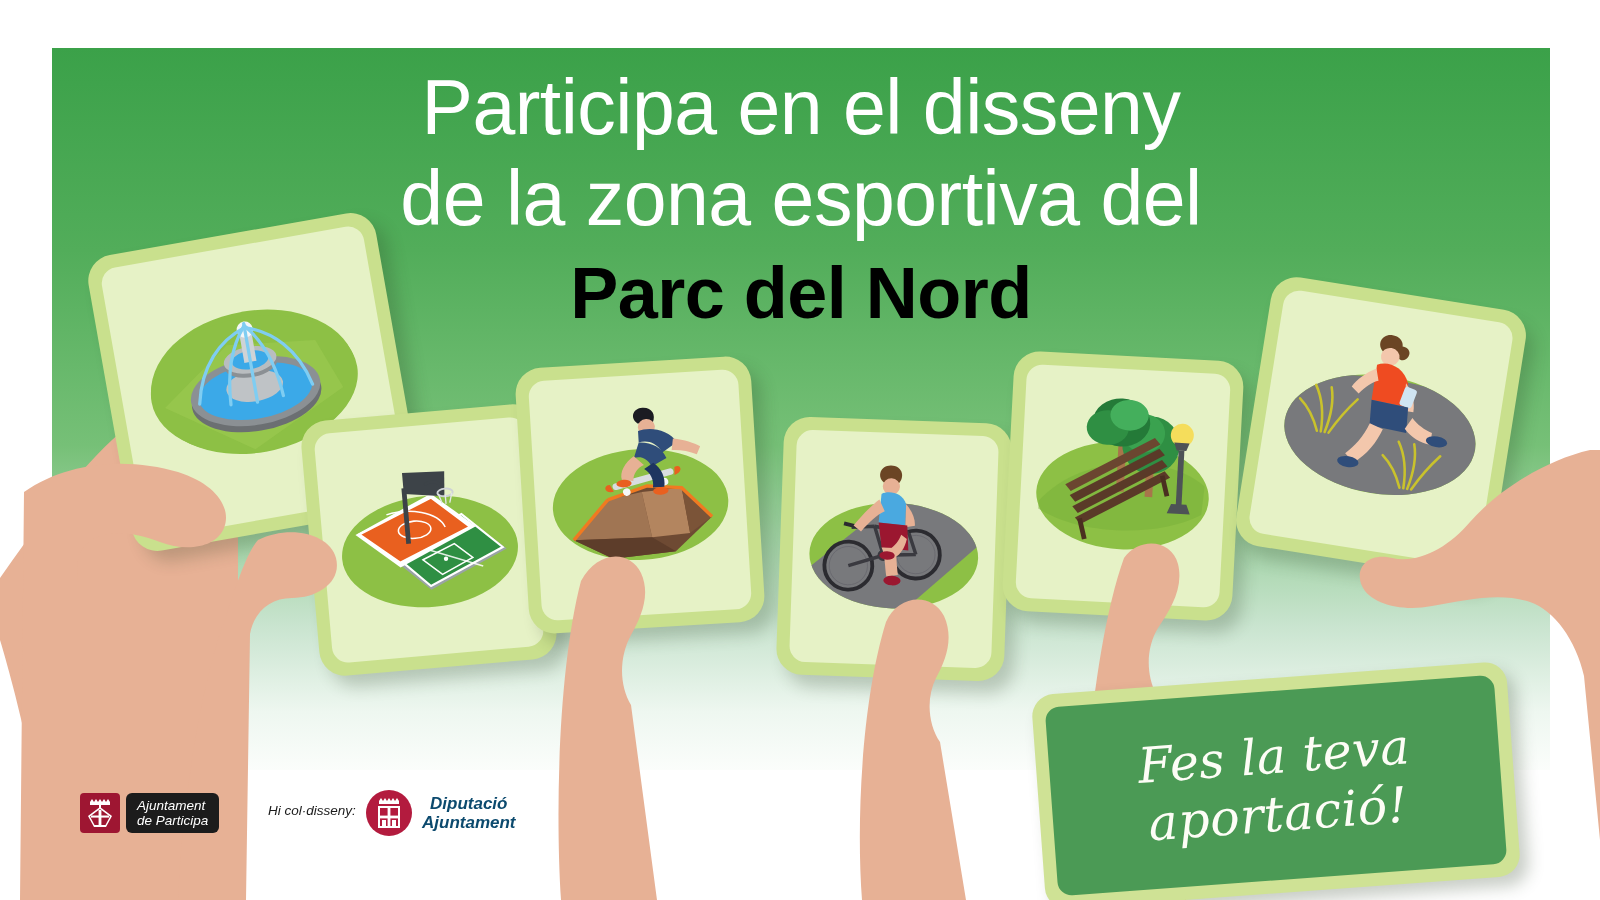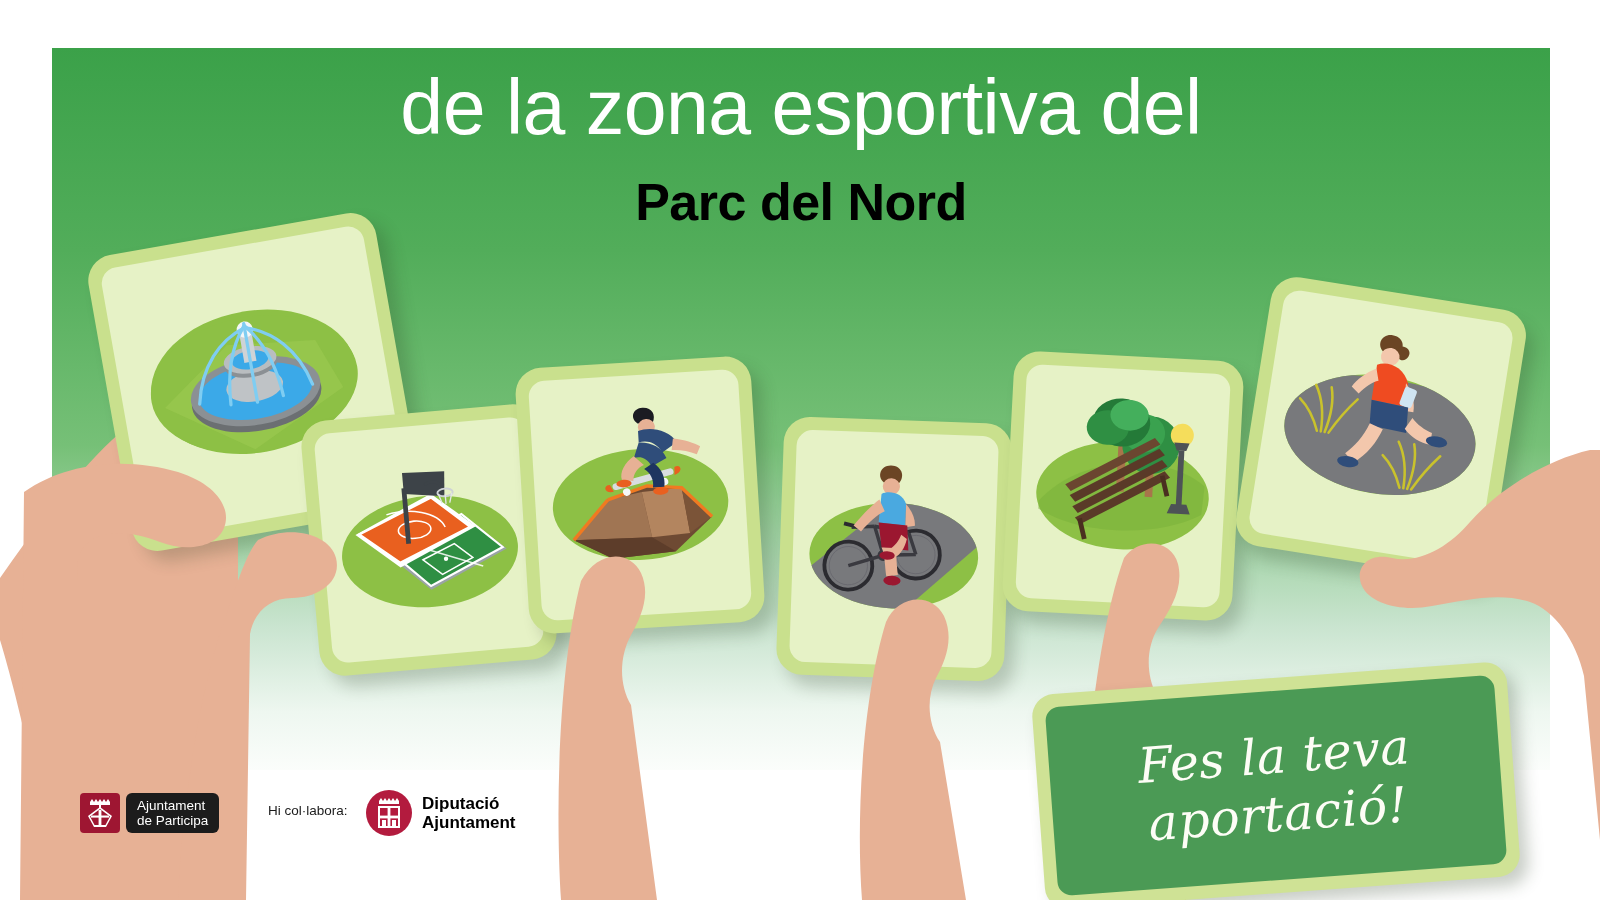--- a/index.html
+++ b/index.html
@@ -11,21 +11,21 @@
     position:absolute;left:52px;top:48px;width:1498px;height:722px;
     background:linear-gradient(180deg,#3ba149 0%,#52ad5a 28%,#76c077 55%,#c9e4cf 80%,#eef7f0 92%,#fbfdfb 100%);
   }
 
   
   .title-wrap{position:absolute;left:52px;top:62px;width:1498px;text-align:center;pointer-events:none;}
   .t-line{
     color:#ffffff;font-weight:400;font-size:77px;line-height:91px;letter-spacing:-0.5px;
     font-family:"Liberation Sans",sans-serif;white-space:nowrap;
   }
-  .t-line.bold{color:#000000;font-weight:700;font-size:52px;line-height:98px;}
+  .t-line.bold{color:#000000;font-weight:700;font-size:72px;line-height:98px;}
 
   
   .card{
     position:absolute;border-radius:26px;
     background:#c9e08d;
     box-shadow:10px 12px 16px rgba(40,60,30,0.22);
   }
   .card .inner{
     position:absolute;left:13px;top:13px;right:13px;bottom:13px;
     border-radius:16px;background:#e6f2c6;overflow:hidden;
@@ -45,38 +45,39 @@
     position:absolute;left:13px;top:13px;right:13px;bottom:13px;
     background:#4b9a55;border-radius:14px;
     display:flex;align-items:center;justify-content:center;
   }
   .callout-text{
     color:#fdfdf6;font-family:"DejaVu Serif",serif;font-style:italic;font-weight:400;
     font-size:49px;line-height:58px;text-align:center;letter-spacing:.5px;
   }
 
   
-  .footer{position:absolute;left:0;top:780px;width:1520px;height:80px;}
+  .footer{position:absolute;left:0;top:780px;width:1520px;height:80px;font-style:italic;}
   .logo-ajt{position:absolute;left:80px;top:13px;display:flex;align-items:stretch;height:40px;}
   .crest-box{width:40px;background:#9e1632;border-radius:4px;display:flex;align-items:center;justify-content:center;}
   .name-box{margin-left:6px;background:#1c1c1c;border-radius:6px;padding:4px 11px 4px 11px;display:flex;flex-direction:column;justify-content:center;}
   .name-box span{color:#fff;font-size:13.5px;line-height:15.5px;font-family:"Liberation Sans",sans-serif;}
   .collab{position:absolute;left:268px;top:23px;font-size:13.5px;color:#1b1b1b;font-family:"Liberation Sans",sans-serif;}
   .logo-dip{position:absolute;left:366px;top:10px;display:flex;align-items:center;}
   .dip-circle{width:46px;height:46px;border-radius:50%;background:#b31b3e;display:flex;align-items:center;justify-content:center;}
-  .dip-text{margin-left:10px;color:#000000;font-weight:700;font-size:17px;line-height:19px;font-family:"Liberation Sans",sans-serif;}
+  .dip-text{margin-left:10px;color:#0c4a6e;font-weight:700;font-size:17px;line-height:19px;font-family:"Liberation Sans",sans-serif;text-align:center;}
 </style>
 </head>
 <body>
 
 <div class="stage">
 
   <div class="banner"></div>
 
   <div class="title-wrap">
+    <div class="t-line">Participa en el disseny</div>
     <div class="t-line">de la zona esportiva del</div>
     <div class="t-line bold">Parc del Nord</div>
   </div>
 
   <svg style="position:absolute;left:0;top:400px;width:300px;height:500px" viewBox="0 0 300 500">
     <path d="M0 178 C 40 120, 80 70, 112 40 C 135 18, 165 28, 185 52 C 210 82, 234 112, 238 138
              L 238 500 L 48 500 C 48 420, 18 300, 0 240 Z" fill="#e7b195"></path>
   </svg>
 
   <div class="card" style="left:108px;top:232px;width:292px;height:300px;transform:rotate(-10deg);">
@@ -345,21 +346,21 @@
           <path d="M12.6 13 L15.4 13 L15.4 28 L12.6 28 Z" fill="#fff"></path>
           <path d="M5 18.5 L23 18.5 L23 20.6 L5 20.6 Z" fill="#fff"></path>
         </svg>
       </div>
       <div class="name-box">
         <span>Ajuntament</span>
         <span>de Participa</span>
       </div>
     </div>
 
-    <div class="collab">Hi col·labora:</div>
+    <div class="collab">Hi col·disseny:</div>
 
     <div class="logo-dip">
       <div class="dip-circle">
         <svg width="30" height="34" viewBox="0 0 30 34">
           <path d="M5 5 L7 2 L9 5 L11 2 L13 5 L15 2 L17 5 L19 2 L21 5 L23 2 L25 5 L25 8 L5 8 Z" fill="#fff"></path>
           <path d="M4 10 L26 10 L26 32 L4 32 Z" fill="#fff"></path>
           <path d="M6 12 L24 12 L24 30 L6 30 Z" fill="#b31b3e"></path>
           <path d="M13.6 12 L16.4 12 L16.4 30 L13.6 30 Z" fill="#fff"></path>
           <path d="M6 19.6 L24 19.6 L24 22.4 L6 22.4 Z" fill="#fff"></path>
           <path d="M8 24 L12 24 L12 30 L8 30 Z M18 24 L22 24 L22 30 L18 30 Z" fill="#fff"></path>

